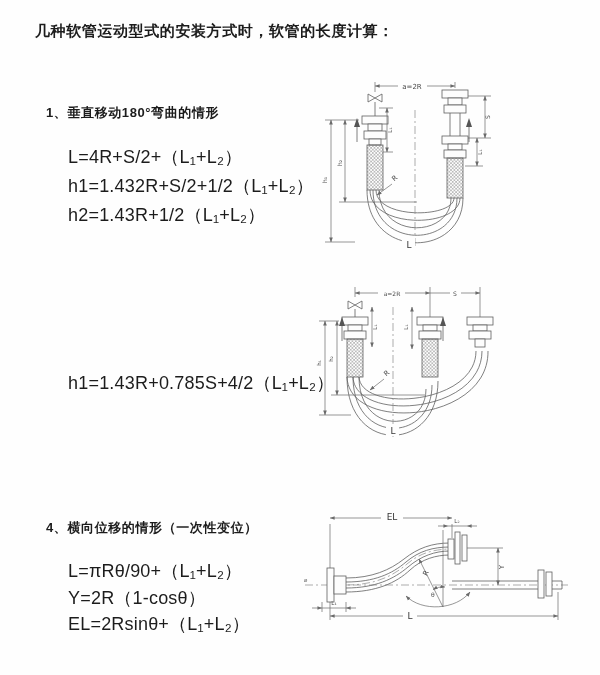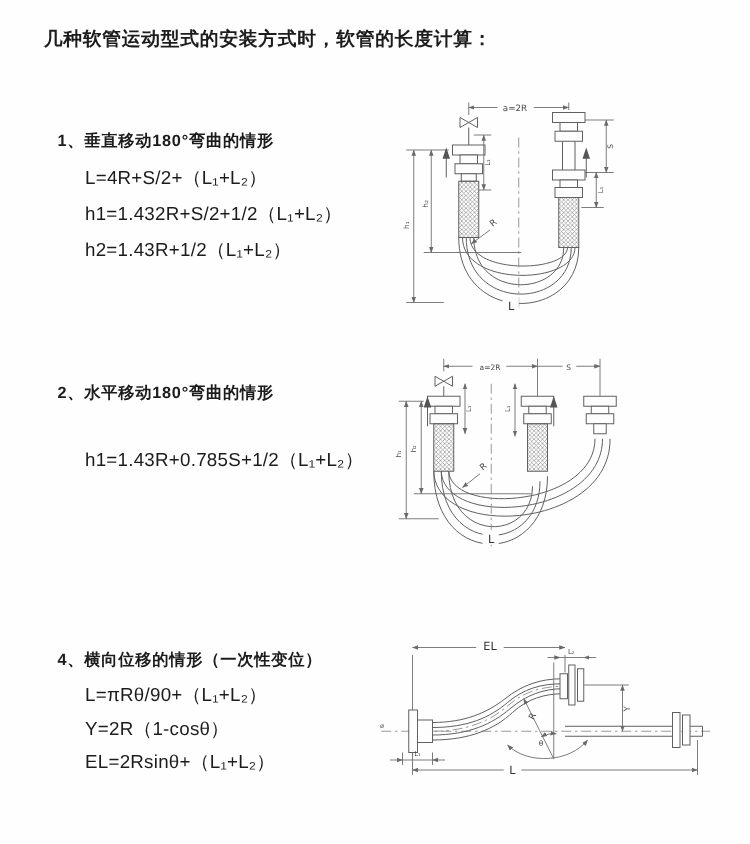--- a/index.html
+++ b/index.html
@@ -10,21 +10,21 @@
   }
   .page{position:relative;width:512px;height:675px;background:#fefefe;}
   .title{
     position:absolute;left:35px;top:22px;
     font-size:15px;font-weight:700;letter-spacing:.6px;white-space:nowrap;
   }
   .heading{
     position:absolute;font-size:13px;font-weight:700;letter-spacing:.6px;white-space:nowrap;
   }
   .formula{
-    position:absolute;font-size:15px;font-weight:400;letter-spacing:.2px;white-space:nowrap;
+    position:absolute;font-size:18px;font-weight:400;letter-spacing:.2px;white-space:nowrap;margin-top:12px;
   }
   .s1h{left:46px;top:104px}
   .s1f0{left:68px;top:133px}.s1f1{left:68px;top:162px}.s1f2{left:68px;top:191px}
   .s2h{left:46px;top:305px}
   .s2f0{left:68px;top:332px}.s2f1{left:68px;top:359px}.s2f2{left:68px;top:386px}
   .s3h{left:46px;top:519px}
   .s3f0{left:68px;top:547px}.s3f1{left:68px;top:574px}.s3f2{left:68px;top:600px}
   .diag{position:absolute;}
   .d1{left:315px;top:68px;width:280px;height:185px;}
   .d2{left:315px;top:263px;width:285px;height:178px;}
@@ -48,22 +48,21 @@
 
 <div class="page">
 
   <div class="title">几种软管运动型式的安装方式时，软管的长度计算：</div>
 
   <div class="heading s1h">1、垂直移动180°弯曲的情形</div>
   <div class="formula s1f0">L=4R+S/2+（L₁+L₂）</div>
   <div class="formula s1f1">h1=1.432R+S/2+1/2（L₁+L₂）</div>
   <div class="formula s1f2">h2=1.43R+1/2（L₁+L₂）</div>
 
-  <div class="heading s2h">2、水平移动180°弯曲的情形</div>
-  <div class="formula s2f1">h1=1.43R+0.785S+1/2（L₁+L₂）</div>
+  <div class="formula s2f1">h1=1.43R+0.785S+4/2（L₁+L₂）</div>
 
   <div class="heading s3h">4、横向位移的情形（一次性变位）</div>
   <div class="formula s3f0">L=πRθ/90+（L₁+L₂）</div>
   <div class="formula s3f1">Y=2R（1-cosθ）</div>
   <div class="formula s3f2">EL=2Rsinθ+（L₁+L₂）</div>
 
   <svg class="diag d1" viewBox="0 0 280 185">
     <defs>
       <marker id="ar1" viewBox="0 0 8 8" refX="7.5" refY="4" markerWidth="7" markerHeight="7" orient="auto-start-reverse">
         <path d="M0,1 L8,4 L0,7 z" fill="#6a6a6a"></path>

